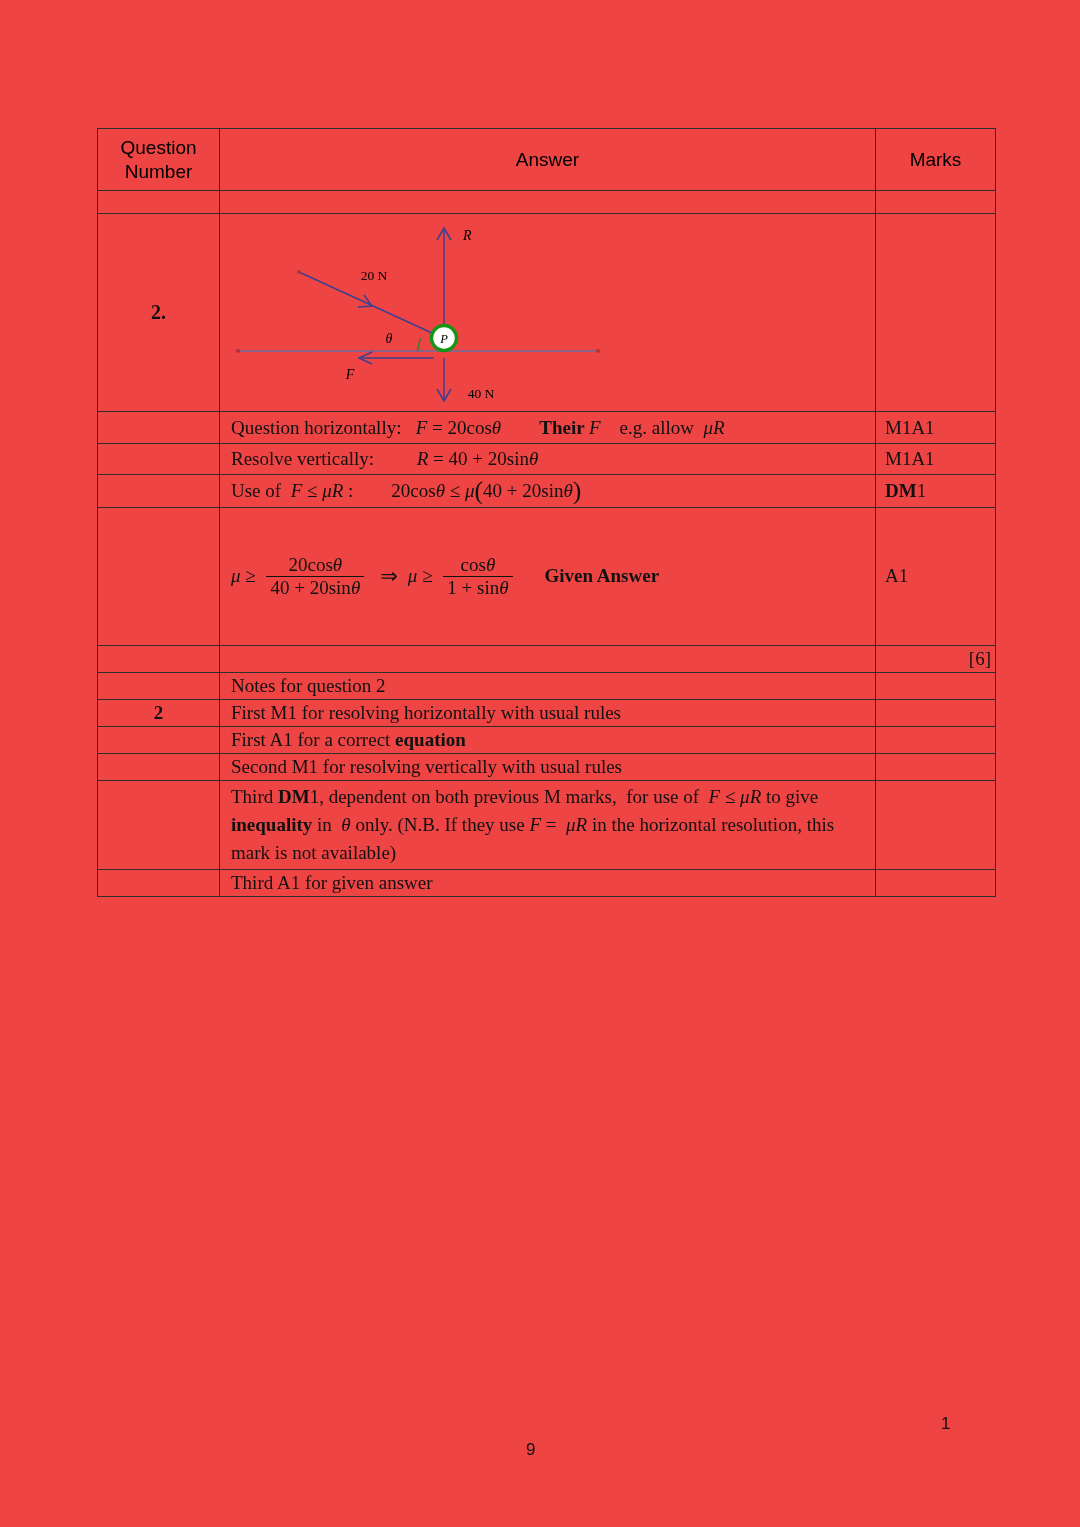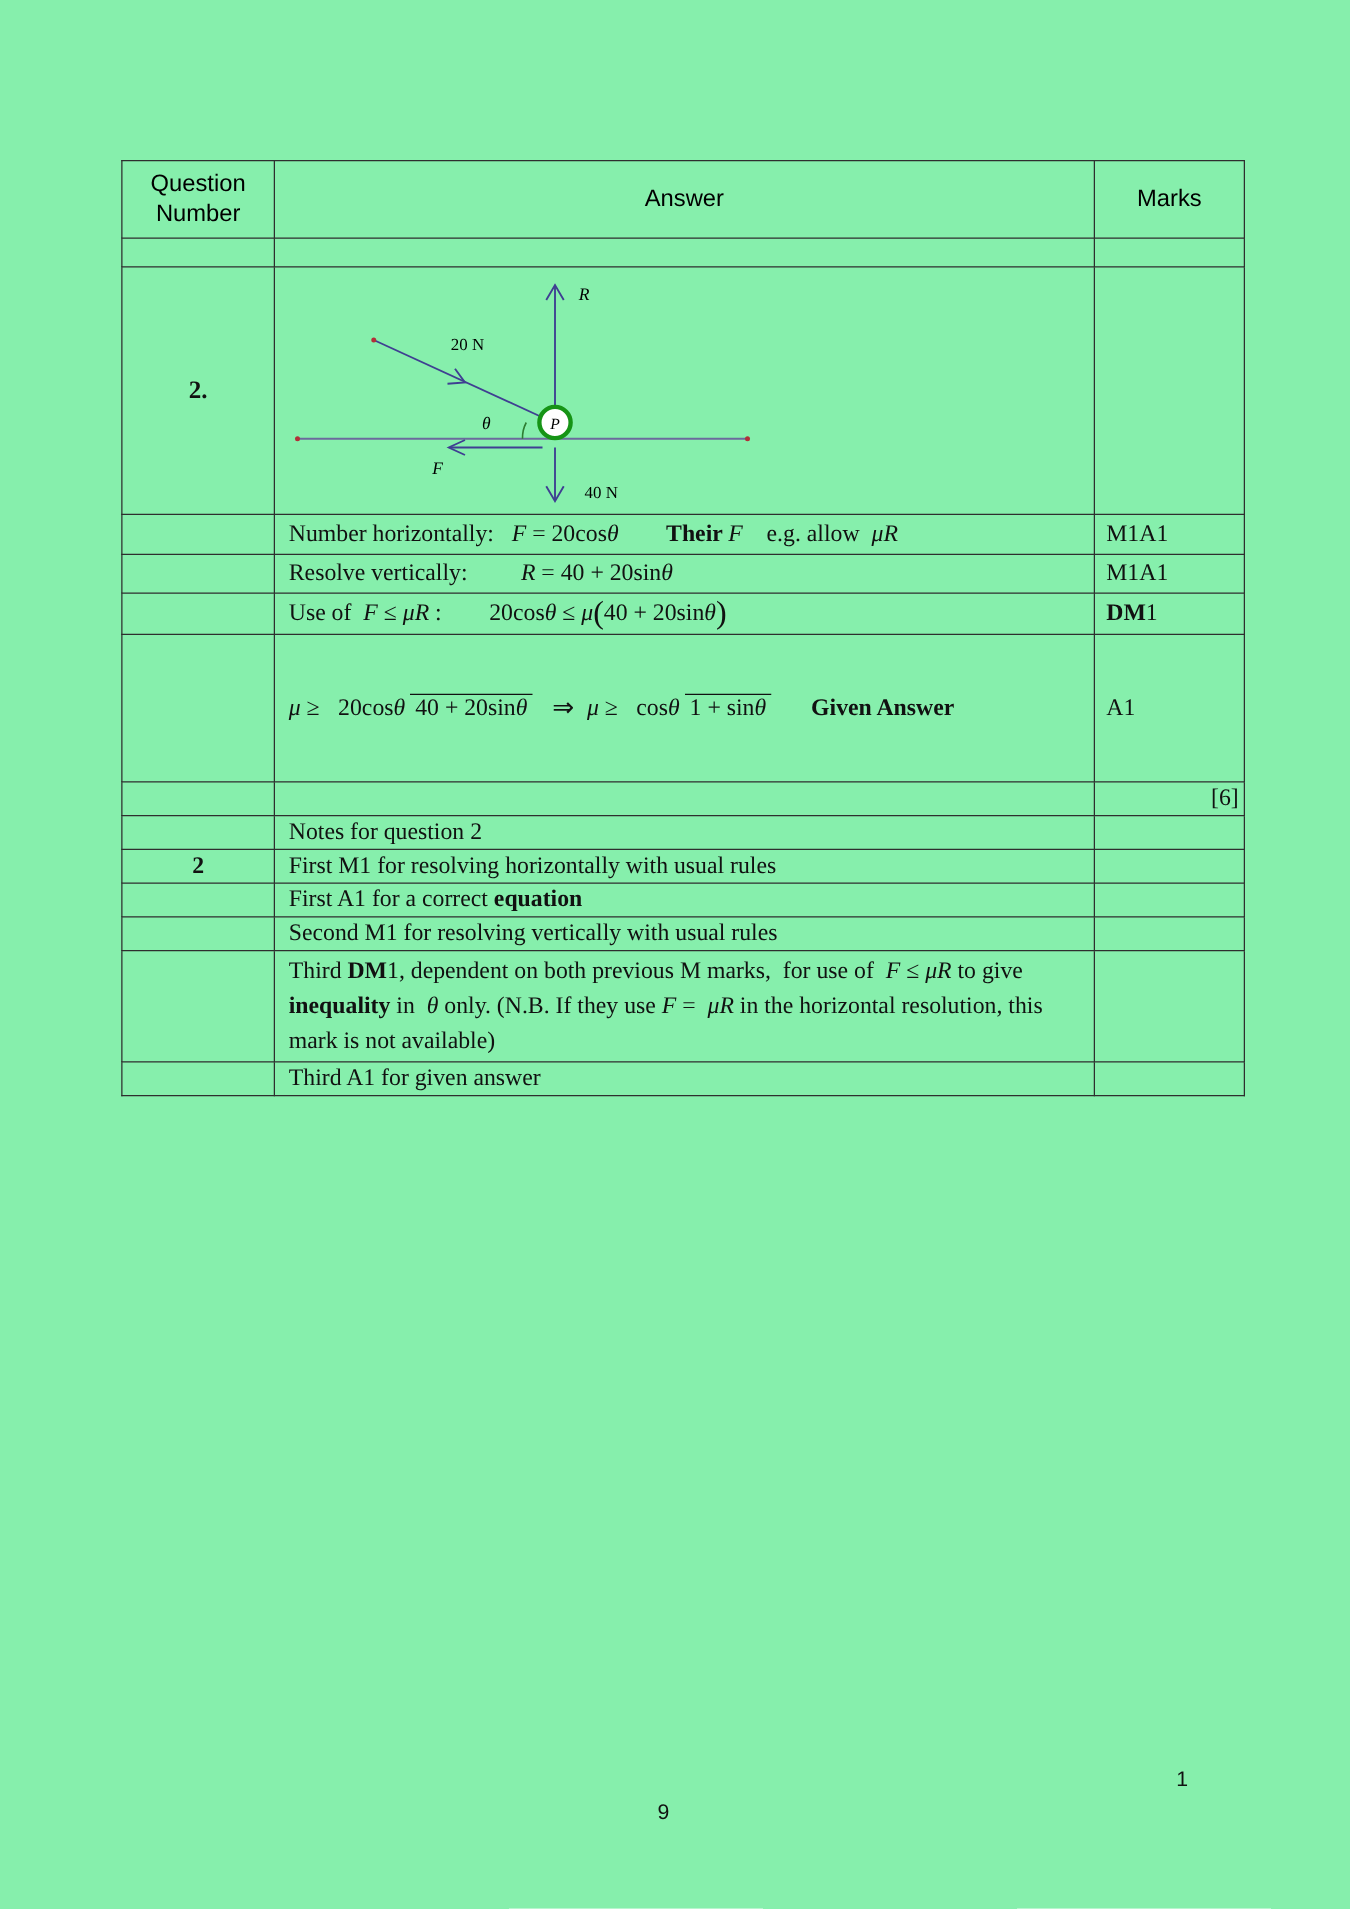--- a/index.html
+++ b/index.html
@@ -1,21 +1,21 @@
 <!DOCTYPE html>
 <html><head>
 <meta charset="utf-8">
 <style>
   * { margin: 0; padding: 0; box-sizing: border-box; }
   html, body { background: #fff; }
   .page {
     position: relative;
     width: 1080px;
     height: 1527px;
-    background: #86efac;
+    background: #ef4444;
     font-family: "Liberation Serif", serif;
     color: #111;
     overflow: hidden;
   }
   table.ms {
     position: absolute;
     left: 97px;
     top: 128px;
     width: 898px;
     border-collapse: collapse;
@@ -41,21 +41,21 @@
   .it { font-style: italic; }
   .bd { font-weight: bold; }
   .paren { font-size: 1.35em; vertical-align: -0.09em; line-height: 0.8; }
   .qnum-big { font-size: 20px; font-weight: bold; }
   .qnum-notes { font-size: 19px; font-weight: bold; }
   .notes-title { font-weight: bold; }
   .total-cell { text-align: right; font-weight: bold; padding-right: 4px; }
   .diagram-cell { position: relative; padding: 0; }
   .diagram-cell svg { position: absolute; left: 0; top: 0; }
   .eqline { display: flex; align-items: center; padding: 0 0 0 11px; }
-  .frac { display: inline-flex; align-items: center; text-align: center; margin: 0 6px; font-size: 19px; line-height: 1.15; }
+  .frac { display: inline-flex; flex-direction: column; align-items: center; text-align: center; margin: 0 6px; font-size: 19px; line-height: 1.15; }
   .frac .den { border-top: 1.6px solid #111; padding: 0 4px; }
   .frac .num { padding: 0 4px; }
   .implies { margin: 0 10px; font-size: 21px; }
   .given-label { font-weight: bold; margin-left: 26px; }
   .pageno {
     position: absolute;
     font-family: "Liberation Sans", sans-serif;
     font-size: 17px;
     color: #111;
   }
@@ -119,21 +119,21 @@
           <line x1="224" y1="144" x2="224" y2="186" stroke="#3f3f92" stroke-width="1.5"></line>
           <polyline points="217,175 224,187 231,175" fill="none" stroke="#3f3f92" stroke-width="1.5"></polyline>
           <text x="261" y="184" font-size="13.5" text-anchor="middle">40 N</text>
         </svg>
       </td>
       <td></td>
     </tr>
 
     <tr style="height:32px">
       <td></td>
-      <td class="scheme-cell"><span>Number horizontally:   </span><span class="it">F</span><span> = 20cos</span><span class="it">θ</span><span>        </span><span class="bd">Their </span><span class="it">F</span><span>    e.g. allow  </span><span class="it">μR</span></td>
+      <td class="scheme-cell"><span>Question horizontally:   </span><span class="it">F</span><span> = 20cos</span><span class="it">θ</span><span>        </span><span class="bd">Their </span><span class="it">F</span><span>    e.g. allow  </span><span class="it">μR</span></td>
       <td class="marks-cell">M1A1</td>
     </tr>
 
     <tr style="height:31px">
       <td></td>
       <td class="scheme-cell"><span>Resolve vertically:         </span><span class="it">R</span><span> = 40 + 20sin</span><span class="it">θ</span></td>
       <td class="marks-cell">M1A1</td>
     </tr>
 
     <tr style="height:33px">

